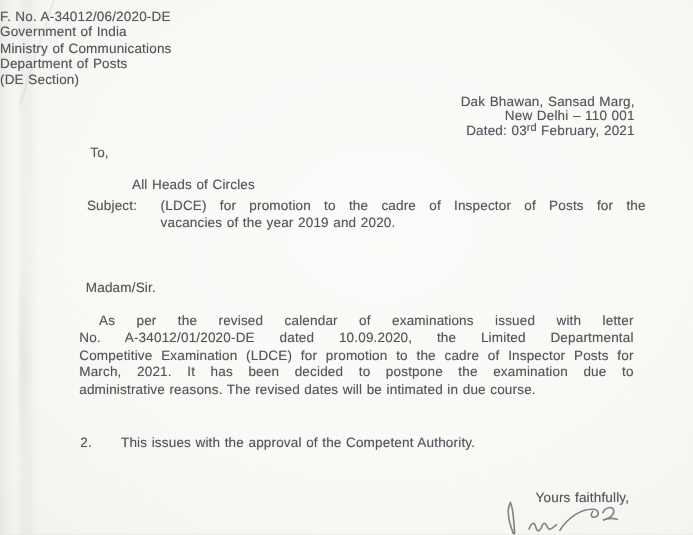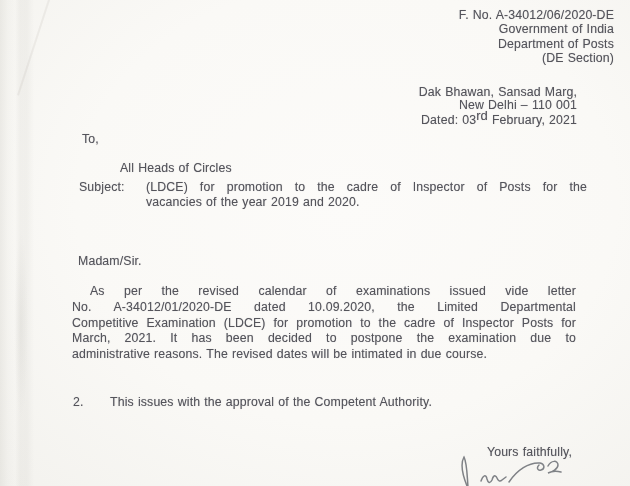--- a/index.html
+++ b/index.html
@@ -10,53 +10,54 @@
     background:
       linear-gradient(90deg, rgba(185,183,175,0.20) 0px, rgba(185,183,175,0.05) 8px, rgba(0,0,0,0) 15px),
       linear-gradient(90deg, rgba(0,0,0,0) 15px, rgba(172,170,162,0.10) 20px, rgba(172,170,162,0.10) 27px, rgba(0,0,0,0) 34px),
       radial-gradient(ellipse at 55% 42%, #fcfbf9 0%, #faf9f6 55%, #f3f2ee 100%);
     font-family:"Liberation Sans","DejaVu Sans",sans-serif;
     color:#54545b;
     overflow:hidden;
   }
   .blk { position:absolute; font-size:12.3px; letter-spacing:0.15px; word-spacing:0.5px;
          text-shadow:0 0 0.8px rgba(100,100,108,0.45); }
-  #header { top:8px; left:0; width:614px; text-align:right; line-height:14.3px; }
+  #header { top:8px; left:0; width:614px; text-align:left; line-height:14.3px; }
   #sender { top:86px; right:53px; text-align:right; line-height:13.4px; }
   #to { top:132px; left:82px;text-align:right; }
   #addressee { top:161px; left:120px; }
   #subject { top:180px; left:68px; width:508px; display:flex; line-height:15.2px;margin-left:11px; }
   #subject .label { width:67px; flex:none; }
   #subject .lines { width:441px; }
   .jl { text-align:justify; text-align-last:justify; }
   .ll { text-align:center; text-align-last:left; }
   #salutation { top:254px; left:78px; }
   #para1 { top:284px; left:72px; width:504px; line-height:15.8px; }
   #para1 .indent { text-indent:18px; }
   #para2 { top:395px; left:73px; display:flex; }
   #para2 .num { width:37px; flex:none; }
   #valediction { top:445px; right:58px; }
   #signature { position:absolute; top:454px; left:447px; width:134px; height:34px; }
-  sup.sp { font-size:13px; letter-spacing:0; vertical-align:baseline; position:relative; top:-4px; }
+  sup.sp { font-size:10px; letter-spacing:0; vertical-align:baseline; position:relative; top:-4px; }
   .artifact-diag { position:absolute; left:34px; top:-12px; width:2px; height:110px;
                    background:rgba(168,166,158,0.14); transform:rotate(18deg); }
   .artifact-smudge { position:absolute; left:14px; top:230px; width:14px; height:190px;
                      background:radial-gradient(ellipse, rgba(160,158,150,0.12), rgba(0,0,0,0) 70%); }
 </style>
 </head>
 <body>
 
 <div class="page">
 
   <div class="artifact-diag"></div>
   <div class="artifact-smudge"></div>
 
   <div class="blk" id="header">
     <div>F. No. A-34012/06/2020-DE</div>
     <div>Government of India</div>
+    <div>Ministry of Communications</div>
     <div>Department of Posts</div>
     <div>(DE Section)</div>
   </div>
 
   <div class="blk" id="sender">
     <div>Dak Bhawan, Sansad Marg,</div>
     <div>New Delhi – 110 001</div>
     <div><span>Dated: 03</span><sup class="sp">rd</sup><span> February, 2021</span></div>
   </div>
 
@@ -68,21 +69,21 @@
     <div class="label">Subject:</div>
     <div class="lines">
       <div class="jl">(LDCE) for promotion to the cadre of Inspector of Posts for the</div>
       <div class="ll">vacancies of the year 2019 and 2020.</div>
     </div>
   </div>
 
   <div class="blk" id="salutation">Madam/Sir.</div>
 
   <div class="blk" id="para1">
-    <div class="jl indent">As per the revised calendar of examinations issued vide letter</div>
+    <div class="jl indent">As per the revised calendar of examinations issued with letter</div>
     <div class="jl">No. A-34012/01/2020-DE dated 10.09.2020, the Limited Departmental</div>
     <div class="jl">Competitive Examination (LDCE) for promotion to the cadre of Inspector Posts for</div>
     <div class="jl">March, 2021. It has been decided to postpone the examination due to</div>
     <div class="ll">administrative reasons. The revised dates will be intimated in due course.</div>
   </div>
 
   <div class="blk" id="para2">
     <div class="num">2.</div>
     <div>This issues with the approval of the Competent Authority.</div>
   </div>

